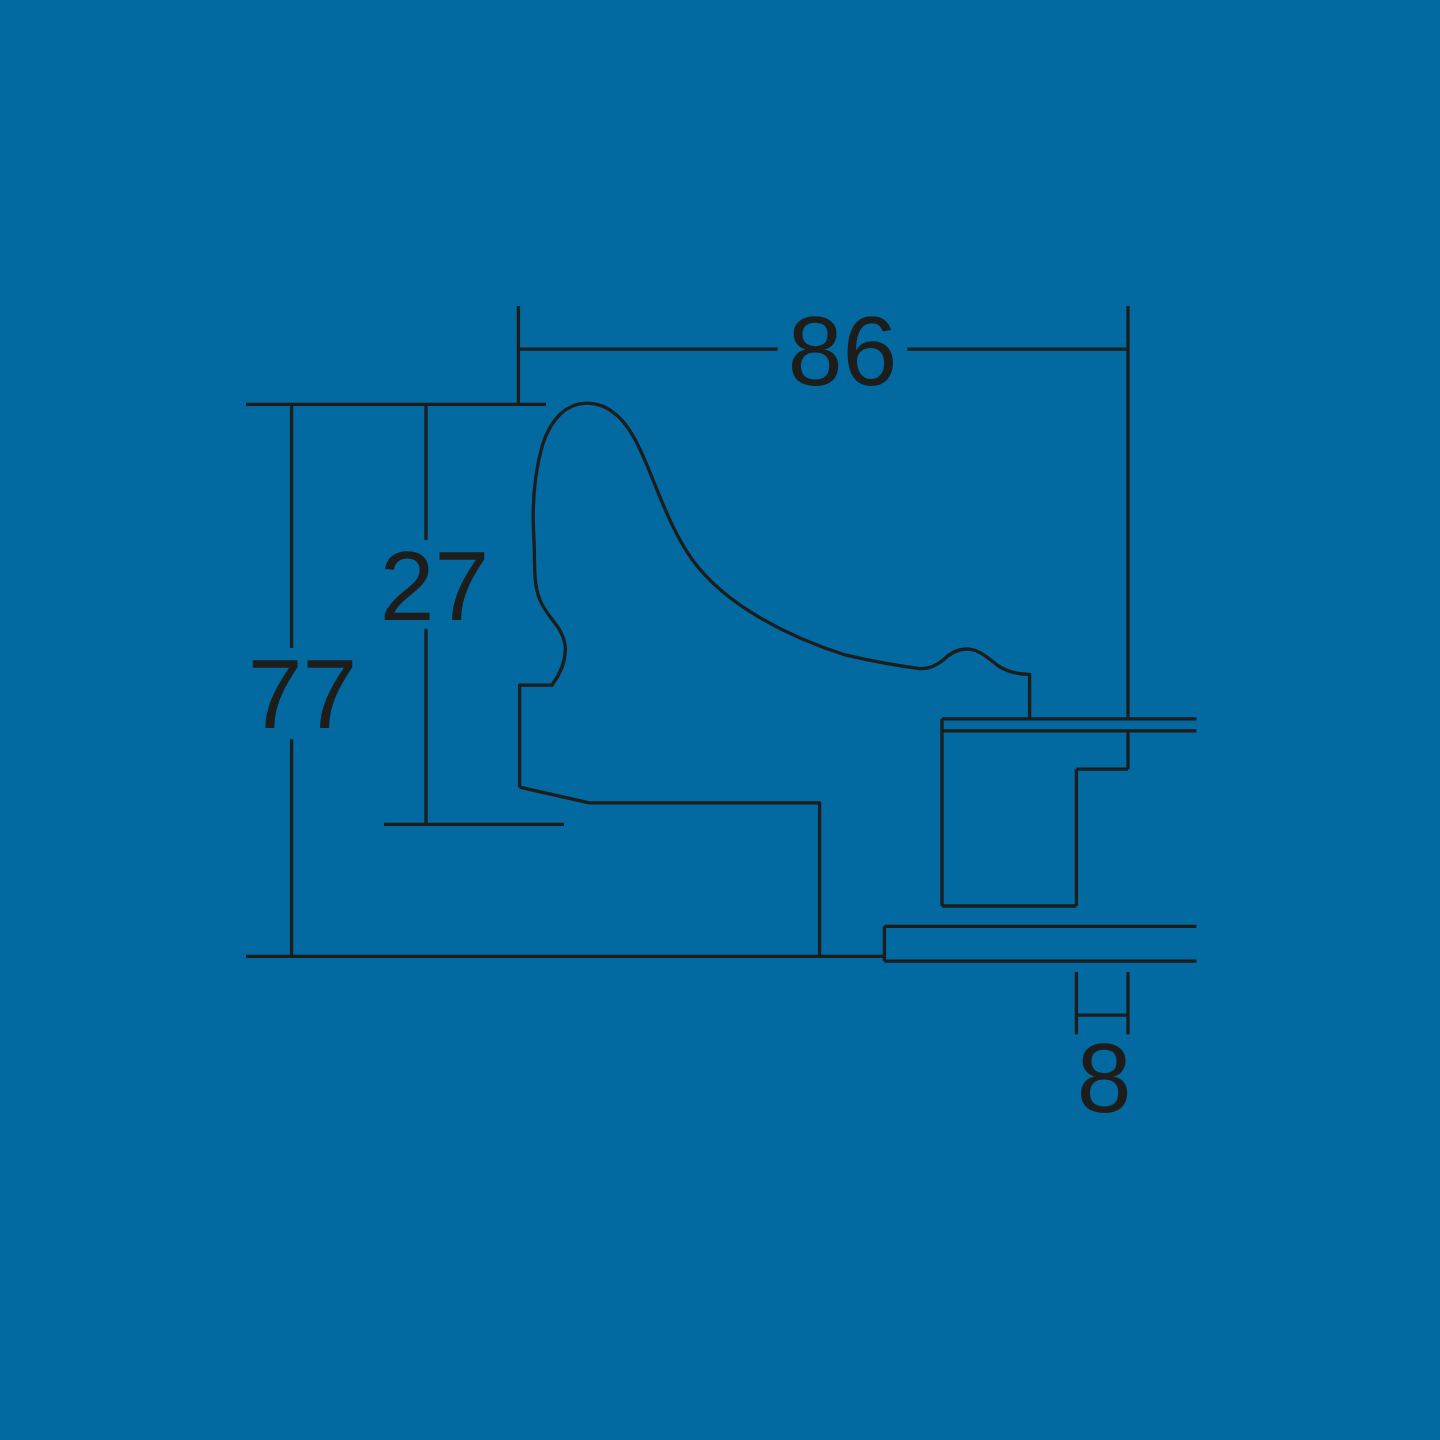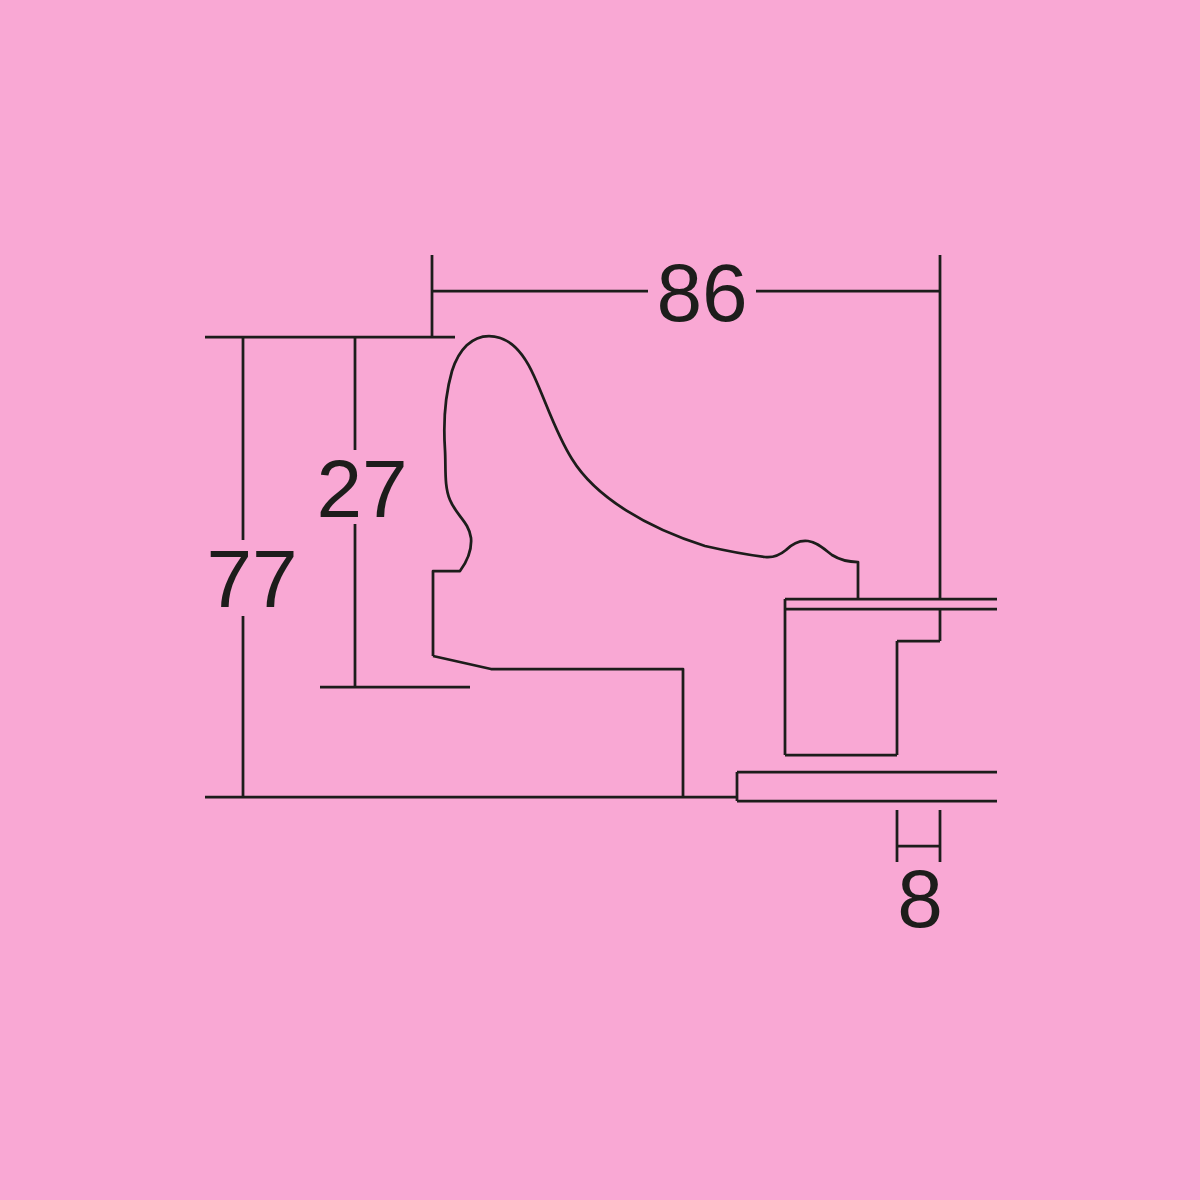--- a/index.html
+++ b/index.html
@@ -7,21 +7,21 @@
     padding: 0;
     background: #ffffff;
     width: 1200px;
     height: 1200px;
     font-family: "Liberation Sans", sans-serif;
   }
   .canvas {
     width: 1200px;
     height: 1200px;
     position: relative;
-    background: #f9a8d4;
+    background: #0369a1;
   }
   svg {
     display: block;
   }
   .dline {
     stroke: #1d1d1b;
     stroke-width: 2.75;
     fill: none;
     stroke-linecap: butt;
     stroke-linejoin: miter;

